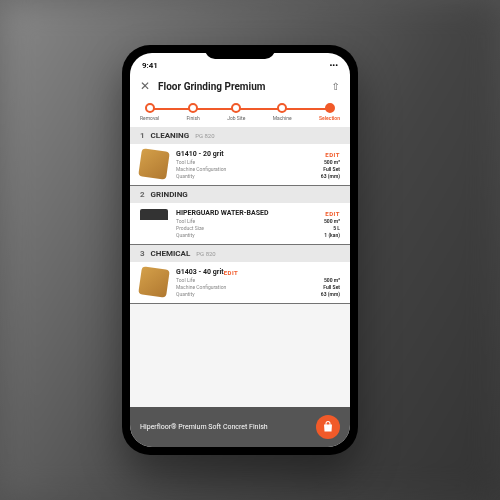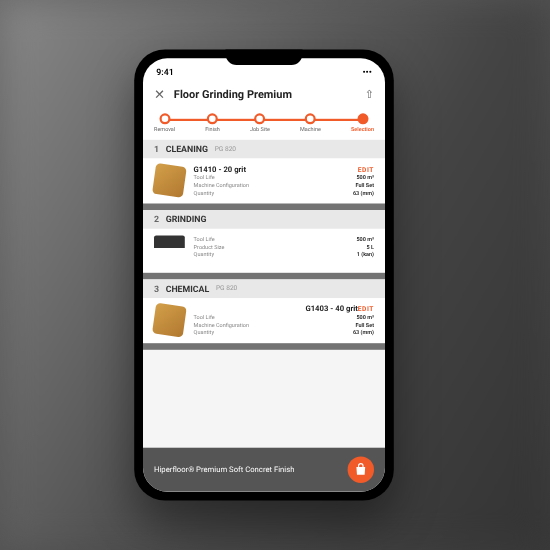--- a/index.html
+++ b/index.html
@@ -153,21 +153,21 @@
     .section-sub {
       font-size: 6px;
       color: #999;
       font-weight: 400;
     }
     .card {
       background: #fff;
       padding: 6px 10px;
       display: flex;
       gap: 8px;
-      border-bottom: 6px solid #737373;
+      border-bottom: 1px solid #737373;
     }
     .product-icon {
       width: 28px;
       height: 28px;
       border-radius: 4px;
       background: linear-gradient(135deg, #d4a04a, #b07830);
       flex-shrink: 0;
       transform: rotate(8deg);
     }
     .product-icon.chemical {
@@ -295,20 +295,24 @@
       </div>
 
       <div class="section-header">
         <span class="section-num">2</span>
         <span>GRINDING</span>
         <span class="section-sub"></span>
       </div>
       <div class="card">
         <div class="product-icon chemical"></div>
         <div class="card-body">
+          <div style="display:flex;justify-content:space-between;align-items:center;">
+            <div class="product-name">HIPERGUARD WATER-BASED</div>
+            <div class="edit-btn">EDIT</div>
+          </div>
           <div class="detail-row">
             <span>Tool Life</span>
             <span class="detail-value">500 m²</span>
           </div>
           <div class="detail-row">
             <span>Product Size</span>
             <span class="detail-value">5 L</span>
           </div>
           <div class="detail-row">
             <span>Quantity</span>
@@ -318,21 +322,21 @@
       </div>
 
       <div class="section-header">
         <span class="section-num">3</span>
         <span>CHEMICAL</span>
         <span class="section-sub">PG 820</span>
       </div>
       <div class="card">
         <div class="product-icon"></div>
         <div class="card-body">
-          <div style="display:flex;justify-content:flex-end;align-items:center;">
+          <div style="display:flex;justify-content:flex-start;align-items:center;">
             <div class="product-name">G1403 - 40 grit</div>
             <div class="edit-btn">EDIT</div>
           </div>
           <div class="detail-row">
             <span>Tool Life</span>
             <span class="detail-value">500 m²</span>
           </div>
           <div class="detail-row">
             <span>Machine Configuration</span>
             <span class="detail-value">Full Set</span>

